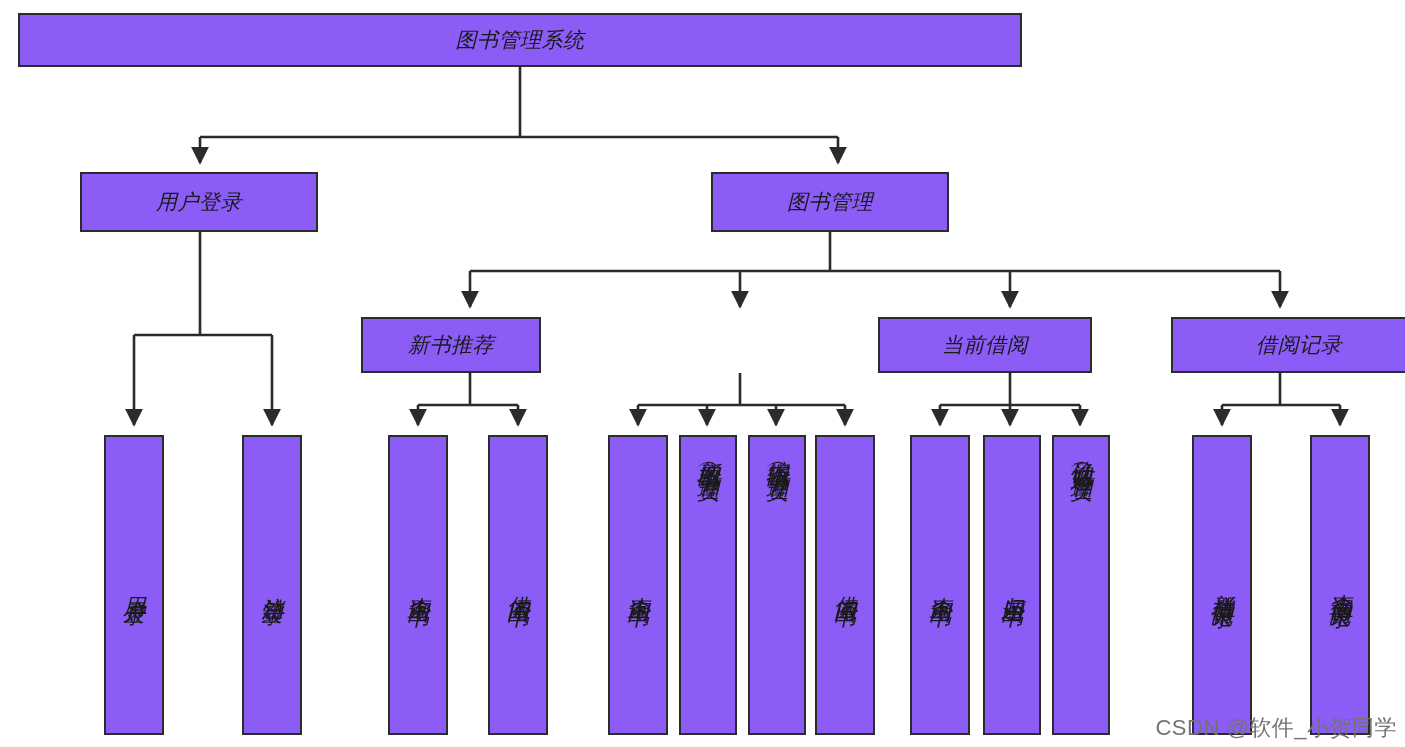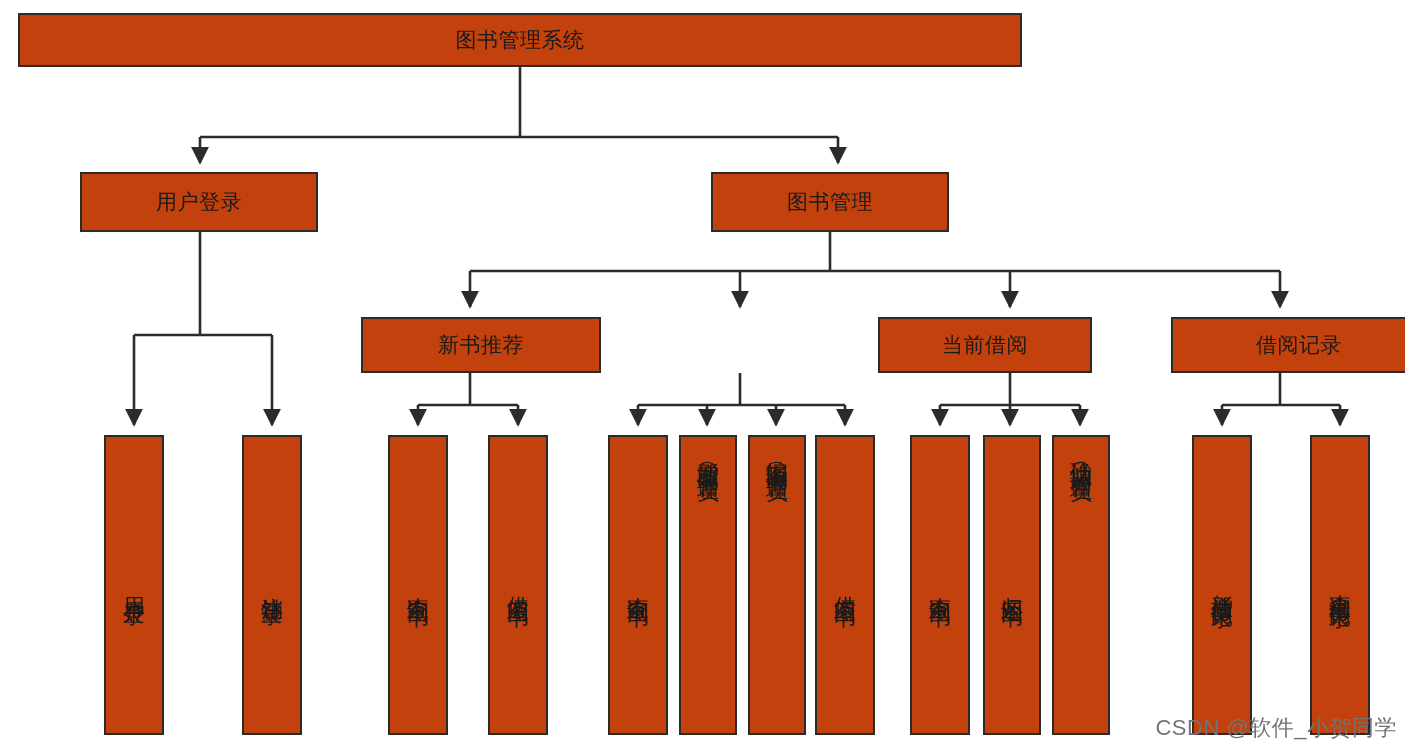--- a/index.html
+++ b/index.html
@@ -22,26 +22,27 @@
     position: absolute;
     left: 0;
     top: 0;
     width: 1405px;
     height: 747px;
     pointer-events: none;
   }
   .node {
     position: absolute;
     box-sizing: border-box;
-    background: #c2410c;
+    background: #8b5cf6;
     border: 2px solid #2b2b2b;
     display: flex;
     align-items: center;
     justify-content: center;
     z-index: 2;
+    font-style: italic;
   }
   .node .label {
     display: block;
     text-align: center;
     line-height: 1.05;
     white-space: nowrap;
   }
   
   .node.horiz .label {
     font-size: 21px;
@@ -136,21 +137,21 @@
   </div>
 
   <div class="node horiz" style="left:80px; top:172px; width:238px; height:60px;">
     <span class="label">用户登录</span>
   </div>
 
   <div class="node horiz" style="left:711px; top:172px; width:238px; height:60px;">
     <span class="label">图书管理</span>
   </div>
 
-  <div class="node horiz" style="left:361px; top:317px; width:240px; height:56px;">
+  <div class="node horiz" style="left:361px; top:317px; width:180px; height:56px;">
     <span class="label">新书推荐</span>
   </div>
 
 
   <div class="node horiz" style="left:878px; top:317px; width:214px; height:56px;">
     <span class="label">当前借阅</span>
   </div>
 
   <div class="node horiz" style="left:1171px; top:317px; width:256px; height:56px;">
     <span class="label">借阅记录</span>

